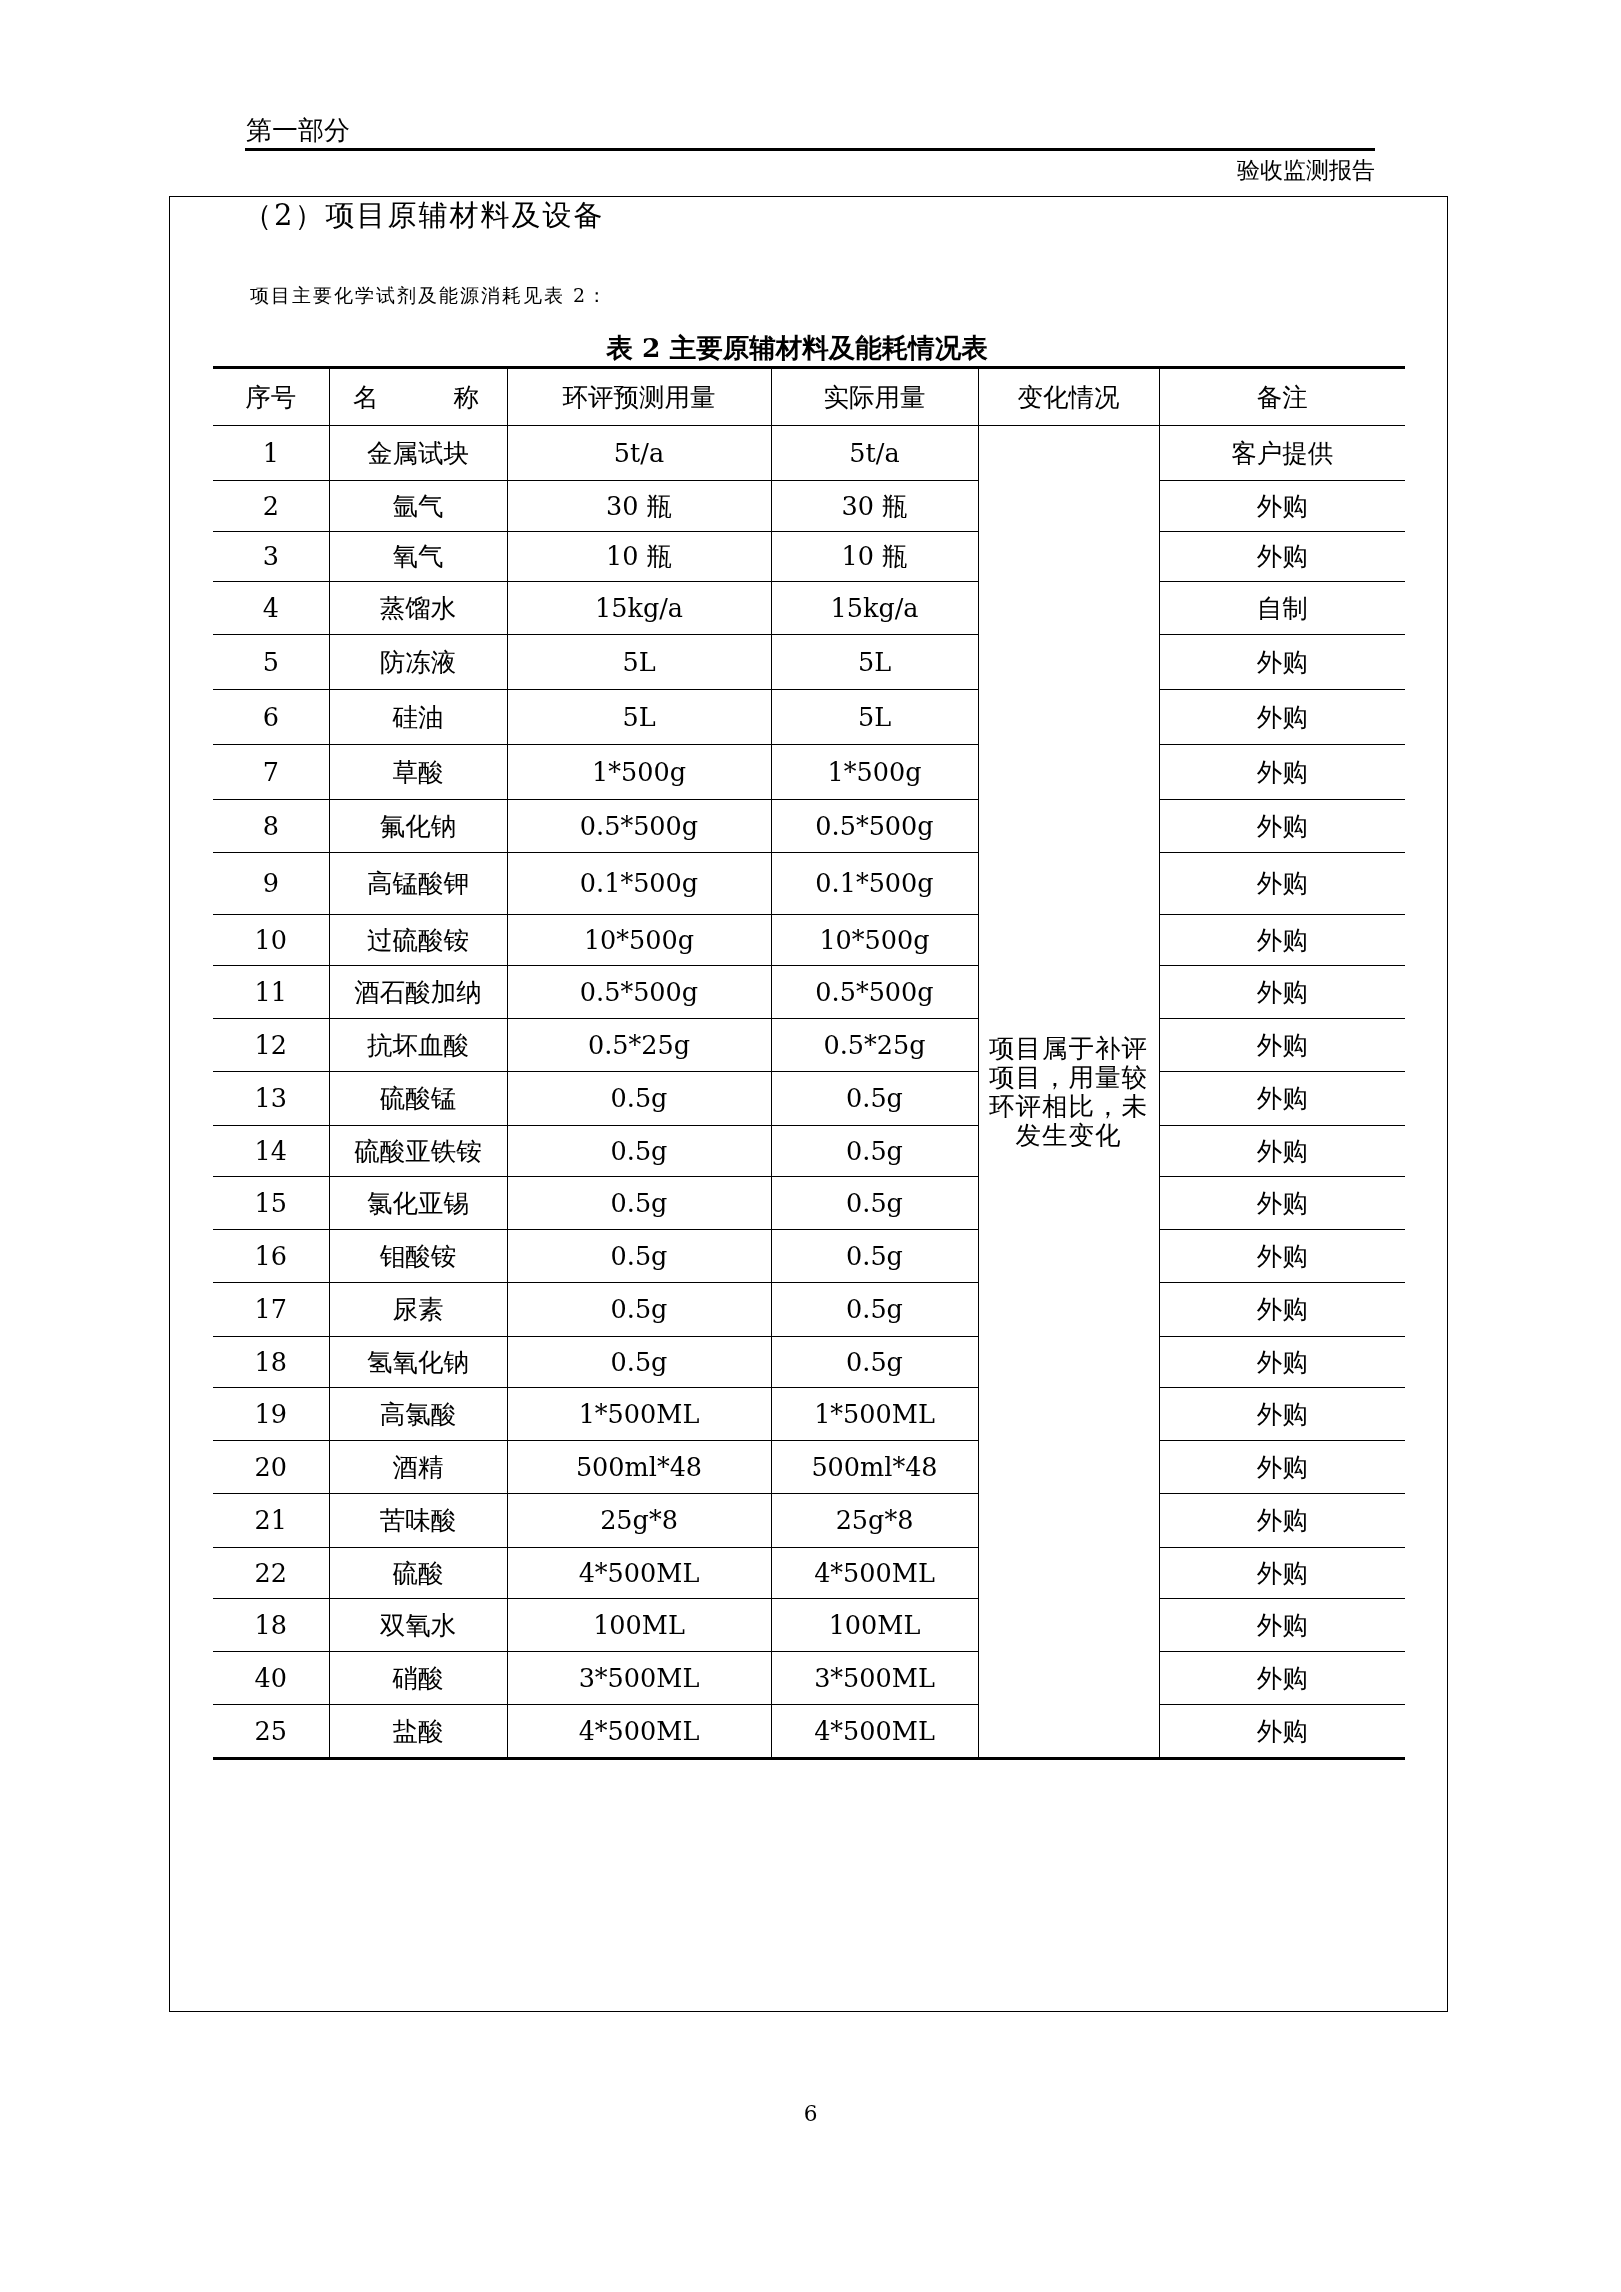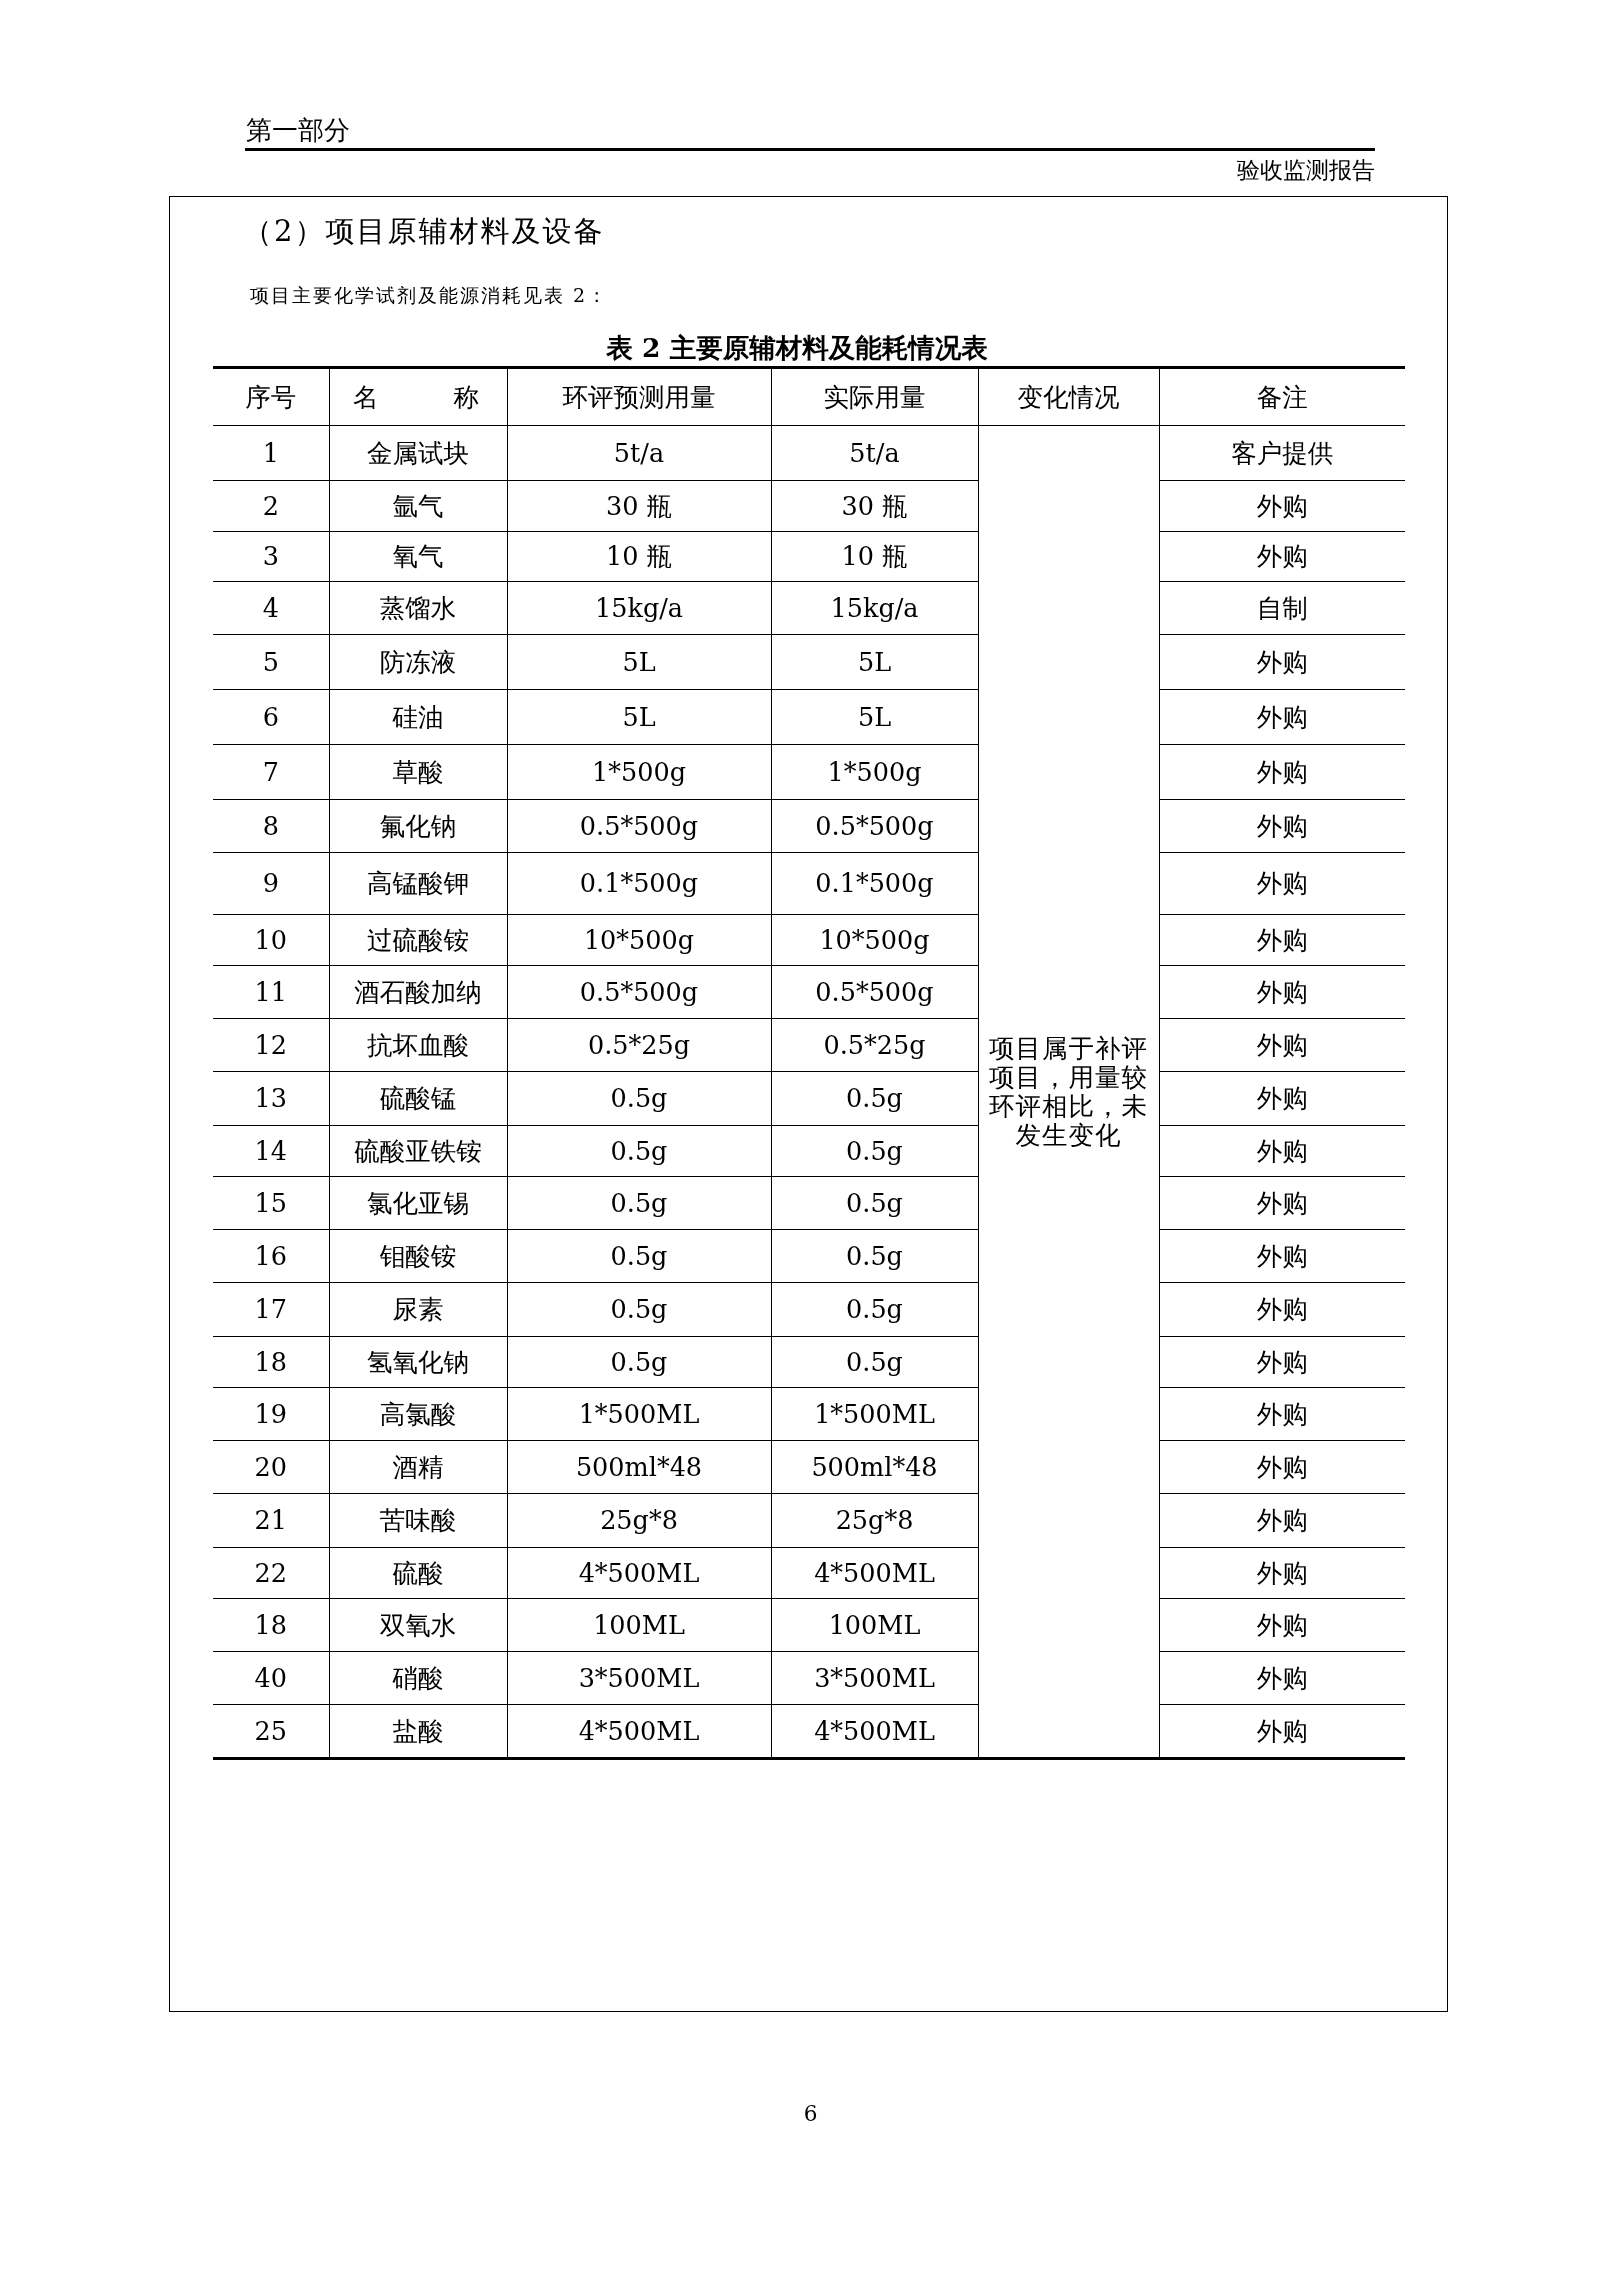--- a/index.html
+++ b/index.html
@@ -2,21 +2,21 @@
 <html><head>
 <meta charset="utf-8">
 <style>
   html, body { margin: 0; padding: 0; background: #ffffff; }
   body { width: 1621px; height: 2293px; position: relative; overflow: hidden;
          font-family: "DejaVu Serif", "Liberation Serif", serif; color: #000; }
   .hdr-left { position: absolute; left: 246px; top: 116px; font-size: 26px; line-height: 29px; }
   .hdr-right { position: absolute; right: 246px; top: 116px; font-size: 23px; line-height: 29px; text-align: right; margin-top: 40px; }
   .hdr-rule { position: absolute; left: 245px; top: 148px; width: 1130px; height: 2.9px; background: #000; }
   .frame { position: absolute; left: 169px; top: 196px; width: 1279px; height: 1816px; border: 1.5px solid #000; box-sizing: border-box; }
-  .heading { position: absolute; left: 243px; top: 212px; font-size: 29px; line-height: 39px; letter-spacing: 2px; }
+  .heading { position: absolute; left: 243px; top: 196px; font-size: 29px; line-height: 39px; letter-spacing: 2px; }
   .subheading { position: absolute; left: 250px; top: 276px; font-size: 19px; line-height: 39px; letter-spacing: 2px; }
   .caption { position: absolute; left: 201px; top: 332px; width: 1192px; text-align: center; font-size: 26.5px; line-height: 31px; font-weight: bold; }
   table.data { position: absolute; left: 213px; top: 366px; width: 1192px; border-collapse: collapse; table-layout: fixed;
                border-top: 3.9px solid #000; border-bottom: 3.9px solid #000; }
   table.data td, table.data th { border-left: 1px solid #000; border-right: 1px solid #000; border-top: 1.5px solid #000;
                text-align: center; vertical-align: middle; font-size: 25.5px; font-weight: normal; padding: 0; line-height: 29px; }
   table.data tr > *:first-child { border-left: none; }
   table.data tr > *:last-child { border-right: none; }
   table.data thead th { border-top: none; height: 56px; }
   .sp-name { display: flex; justify-content: space-between; padding: 0 27.4px 0 23.5px; }

